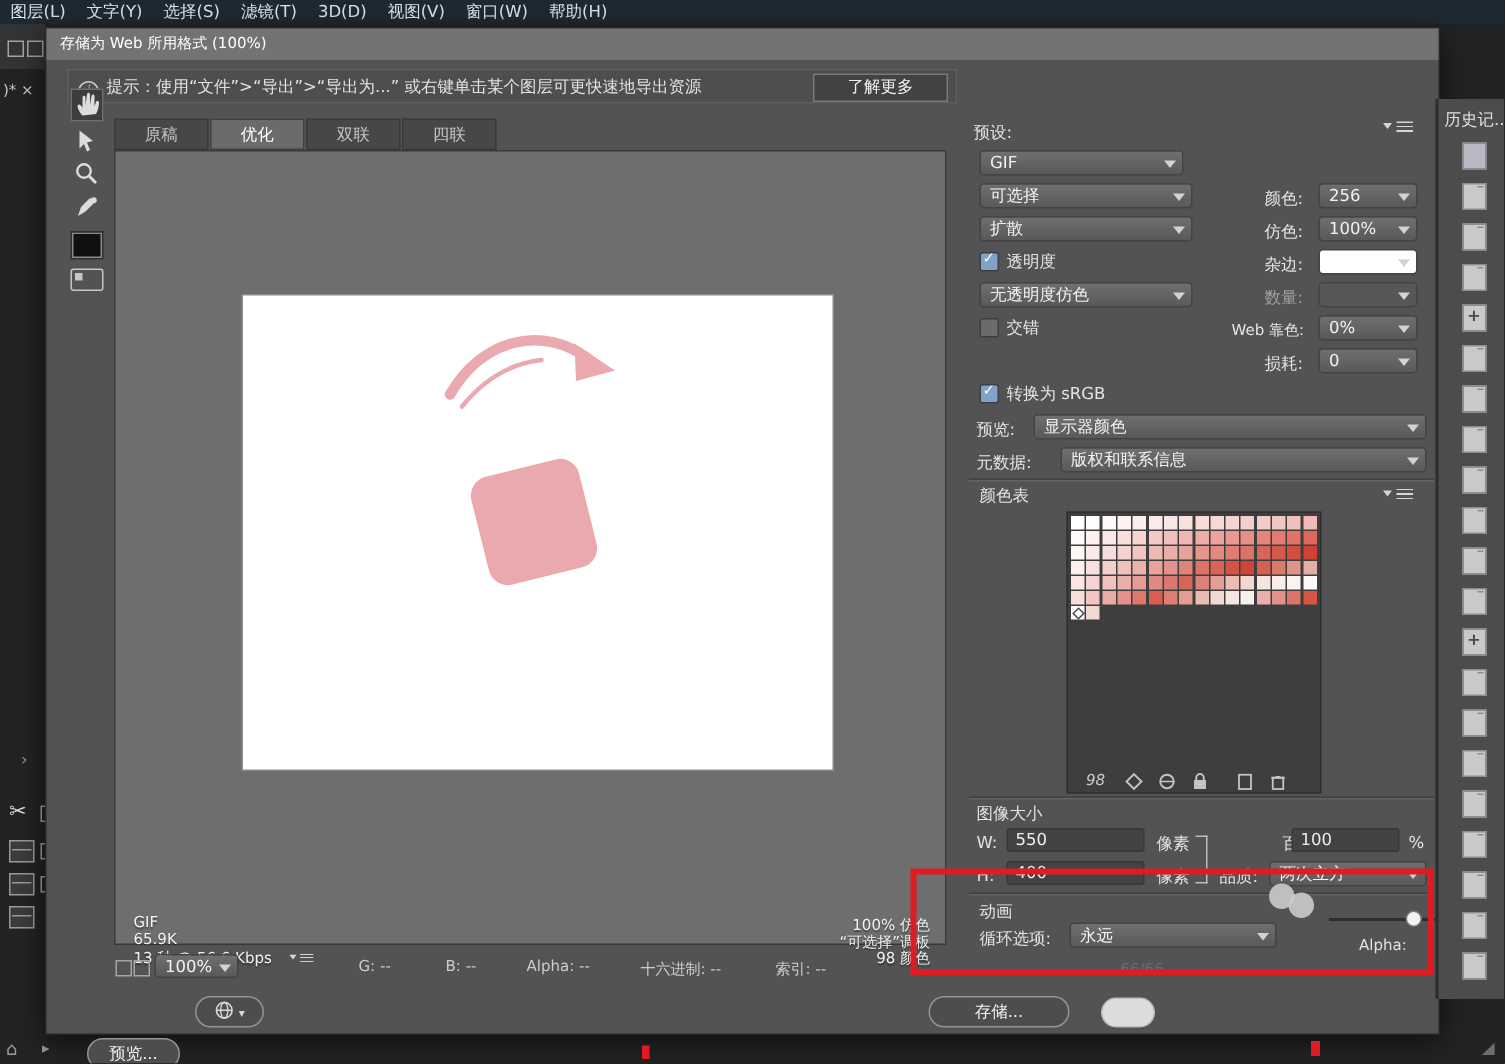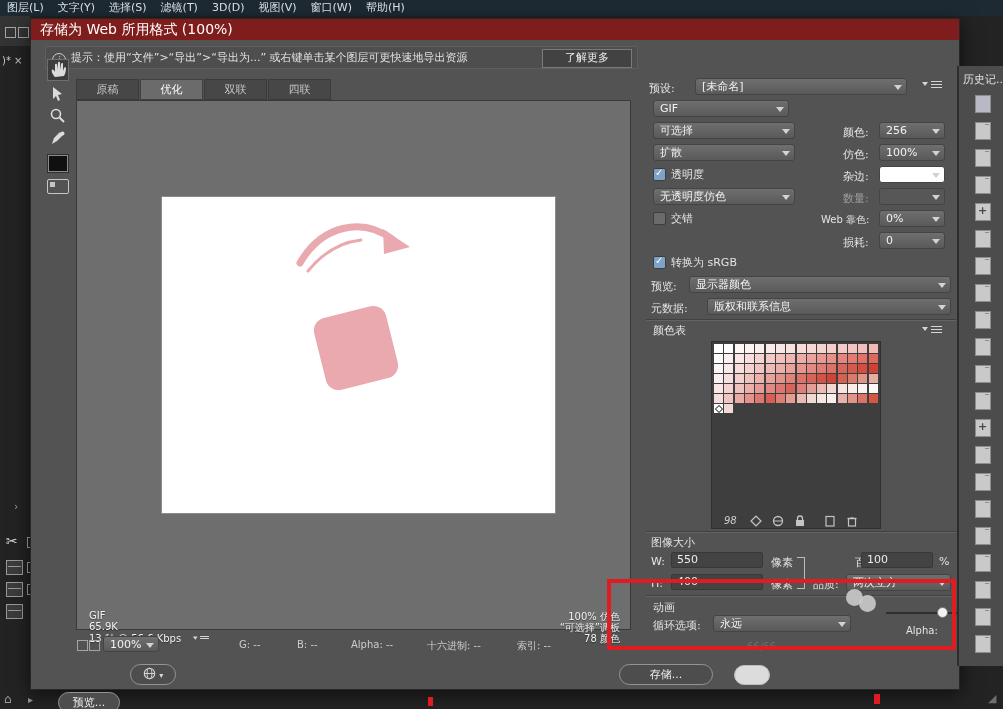--- a/index.html
+++ b/index.html
@@ -4,21 +4,21 @@
 <style>
   html,body{margin:0;padding:0;background:#141414;}
   body{font-family:"DejaVu Sans","Liberation Sans",sans-serif;}
   #app{position:relative;width:1003px;height:709px;overflow:hidden;background:#232323;}
   .abs{position:absolute;}
   
   #menubar{position:absolute;left:0;top:0;width:1003px;height:16px;background:#1e2a33;color:#dfe5ea;font-size:11px;line-height:16px;white-space:nowrap;overflow:hidden;}
   #menubar span{padding:0 7px;display:inline-block;}
   
   #dialog{position:absolute;left:30px;top:18px;width:930px;height:672px;background:#535353;border:1px solid #272727;box-sizing:border-box;box-shadow:0 4px 18px rgba(0,0,0,.6);}
-  #titlebar{position:absolute;left:0;top:0;width:100%;height:21px;background:#7f1d1d;color:#fff;font-size:14px;line-height:21px;padding-left:9px;box-sizing:border-box;}
+  #titlebar{position:absolute;left:0;top:0;width:100%;height:21px;background:#737373;color:#fff;font-size:10px;line-height:21px;padding-left:9px;box-sizing:border-box;}
   #tipbar{position:absolute;left:14px;top:27px;width:593px;height:23px;background:#4e4e4e;border:1px solid #5e5e5e;box-sizing:border-box;color:#e2e2e2;font-size:11px;line-height:21px;}
   .infoicon{display:inline-block;width:12px;height:12px;border:1px solid #cfcfcf;border-radius:50%;font-size:9px;line-height:12px;text-align:center;color:#cfcfcf;margin:0 5px 0 6px;vertical-align:-2px;font-style:italic;}
   #learnmore{position:absolute;right:5px;top:2px;width:88px;height:17px;background:#424242;border:1px solid #7a7a7a;color:#efefef;font-size:11px;line-height:15px;text-align:center;}
   
   .toolbtn{position:absolute;left:16px;width:22px;height:22px;border:1px solid transparent;box-sizing:border-box;}
   .toolbtn.pressed{background:#3d3d3d;border-color:#6f6f6f;}
   
   .tab{position:absolute;top:60px;width:63px;height:21px;background:#474747;border:1px solid #3a3a3a;color:#c6c6c6;font-size:11px;text-align:center;line-height:19px;box-sizing:border-box;}
   .tab.active{background:#6b6b6b;color:#ffffff;border-color:#404040;}
   
@@ -141,21 +141,21 @@
               <rect class="art-fill" x="-37" y="-37" width="74" height="74" rx="13" fill="#e9a9ae"></rect>
             </g>
         </svg>
       </div>
       <div class="pvtext" style="left:12px;top:509px;">GIF</div>
       <div class="pvtext" style="left:12px;top:520px;">65.9K</div>
       <div class="pvtext" style="left:12px;top:531px;">13 秒 @ 56.6 Kbps</div>
       <div class="pmenu mini" style="left:122px;top:534px;"></div>
       <div class="pvtext" style="right:10px;top:509px;text-align:right;">100% 仿色</div>
       <div class="pvtext" style="right:10px;top:520px;text-align:right;">“可选择”调板</div>
-      <div class="pvtext" style="right:10px;top:531px;text-align:right;">78 颜色</div>
+      <div class="pvtext" style="right:10px;top:531px;text-align:right;">98 颜色</div>
     </div>
 
     <div class="mini-sq" style="left:46px;top:621px;"></div>
     <div class="mini-sq" style="left:58px;top:621px;"></div>
     <div class="dd" style="left:72px;top:617px;width:56px;height:16px;"><span>100%</span></div>
     <div class="stat" style="left:208px;"><span>G:</span> <span>--</span></div>
     <div class="stat" style="left:266px;"><span>B:</span> <span>--</span></div>
     <div class="stat" style="left:320px;"><span>Alpha:</span> <span>--</span></div>
     <div class="stat" style="left:396px;"><span>十六进制:</span> <span>--</span></div>
     <div class="stat" style="left:486px;"><span>索引:</span> <span>--</span></div>
@@ -166,21 +166,20 @@
           <circle cx="7" cy="7" r="5.6" fill="none" stroke="#d8d8d8" stroke-width="1.2"></circle>
           <ellipse cx="7" cy="7" rx="2.6" ry="5.6" fill="none" stroke="#d8d8d8" stroke-width="1"></ellipse>
           <line x1="1.4" y1="7" x2="12.6" y2="7" stroke="#d8d8d8" stroke-width="1"></line>
         </svg>
       <span style="font-size:8px;color:#d8d8d8;">▾</span>
     </div>
     <div class="pill" style="left:588px;top:645px;width:94px;">存储...</div>
     <div class="pill" style="left:703px;top:646px;width:36px;height:20px;background:#dcdcdc;border-color:#bdbdbd;"></div>
 
     <div class="lbl" style="left:618px;top:62px;">预设:</div>
-    <div class="dd" style="left:664px;top:59px;width:212px;"><span>[未命名]</span></div>
     <div class="pmenu" style="left:900px;top:62px;"></div>
 
     <div class="dd" style="left:622px;top:81px;width:136px;"><span>GIF</span></div>
 
     <div class="dd" style="left:622px;top:103px;width:142px;"><span>可选择</span></div>
     <div class="lbl" style="left:812px;top:106px;">颜色:</div>
     <div class="dd" style="left:848px;top:103px;width:66px;"><span>256</span></div>
 
     <div class="dd" style="left:622px;top:125px;width:142px;"><span>扩散</span></div>
     <div class="lbl" style="left:812px;top:128px;">仿色:</div>

